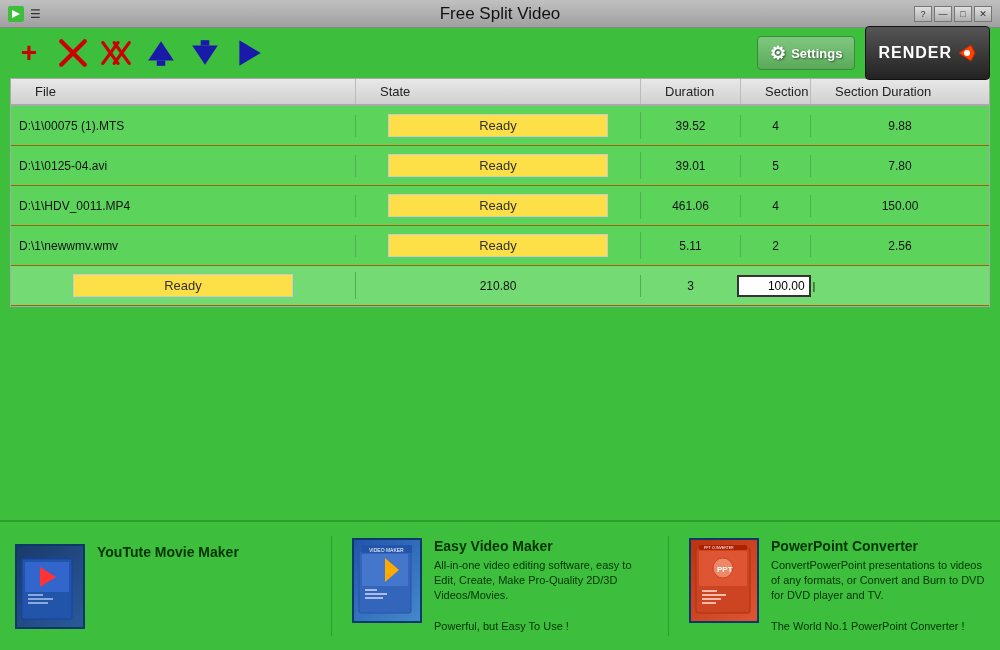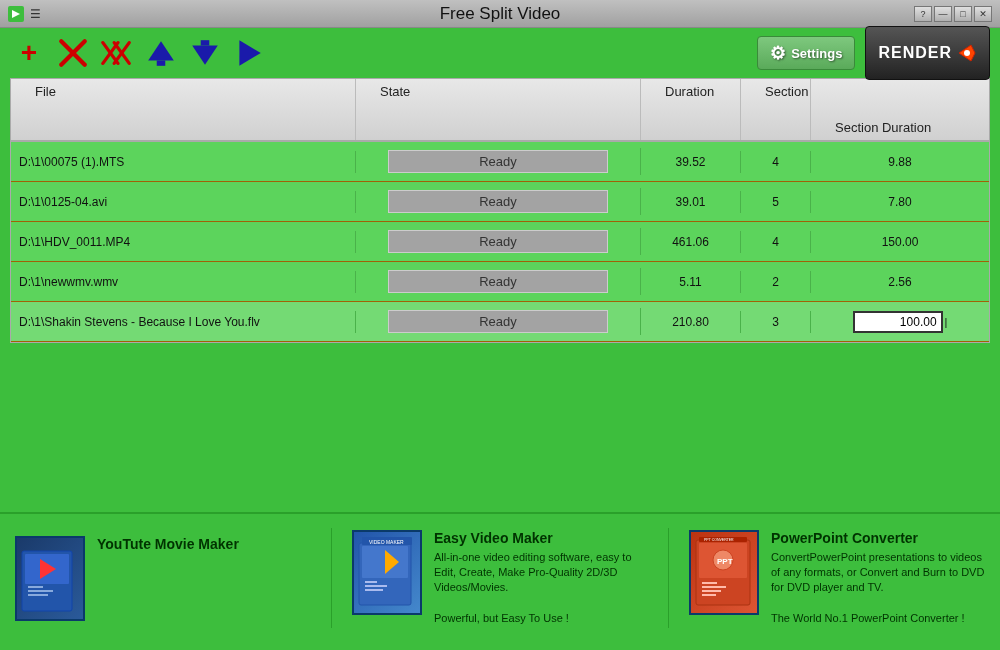--- a/index.html
+++ b/index.html
@@ -141,21 +141,21 @@
       background: linear-gradient(to bottom, #e8e8e8, #d0d0d0);
       border-bottom: 2px solid #aaa;
     }
     .th {
       padding: 5px 24px;
       font-size: 13px;
       color: #222;
       border-right: 1px solid #bbb;
       font-weight: normal;
     }
-    .th:last-child { border-right: none; margin-top: 36px; }
+    .th:last-child { border-right: none; }
 
     .table-row {
       display: grid;
       grid-template-columns: 345px 285px 100px 70px 1fr;
       border-bottom: 1px solid #a16207;
       min-height: 40px;
       align-items: center;
     }
     .table-row.selected { background: rgba(255,255,255,0.15); }
 
@@ -169,46 +169,46 @@
     }
     .td:last-child { border-right: none; }
 
     .state-cell {
       display: flex;
       align-items: center;
       justify-content: center;
       padding: 2px 8px;
     }
     .state-box {
-      background: #a3a3a3;
+      background: #fde047;
       border: 1px solid #ccc;
       padding: 3px 30px;
       font-size: 13px;
       color: #333;
       width: 220px;
       text-align: center;
     }
 
     .td-center {
       justify-content: center;
     }
 
     .section-duration-edit {
-      width: 90px;
+      width: 74px;
       background: white;
       border: 2px solid #333;
       padding: 2px 4px;
       font-size: 12px;
       text-align: right;
     }
 
     
     .promo-area {
       position: absolute;
-      bottom: 8px;
+      bottom: 0;
       left: 0;
       right: 0;
       height: 130px;
       background: #3dbe3d;
       border-top: 2px solid #2aa02a;
       display: flex;
       align-items: center;
       padding: 10px 15px;
       gap: 20px;
     }
@@ -378,21 +378,20 @@
     <div class="td">D:\1\newwmv.wmv</div>
     <div class="td state-cell">
       <div class="state-box">Ready</div>
     </div>
     <div class="td td-center">5.11</div>
     <div class="td td-center">2</div>
     <div class="td td-center">2.56</div>
   </div>
 
   <div class="table-row selected">
-    <div class="td">D:\1\Shakin Stevens - Because I Love You.flv</div>
     <div class="td state-cell">
       <div class="state-box">Ready</div>
     </div>
     <div class="td td-center">210.80</div>
     <div class="td td-center">3</div>
     <div class="td td-center">
       <input class="section-duration-edit" type="text" value="100.00" style="">
       <span style="font-size:11px; margin-left:2px; cursor:default;">|</span>
     </div>
   </div>

